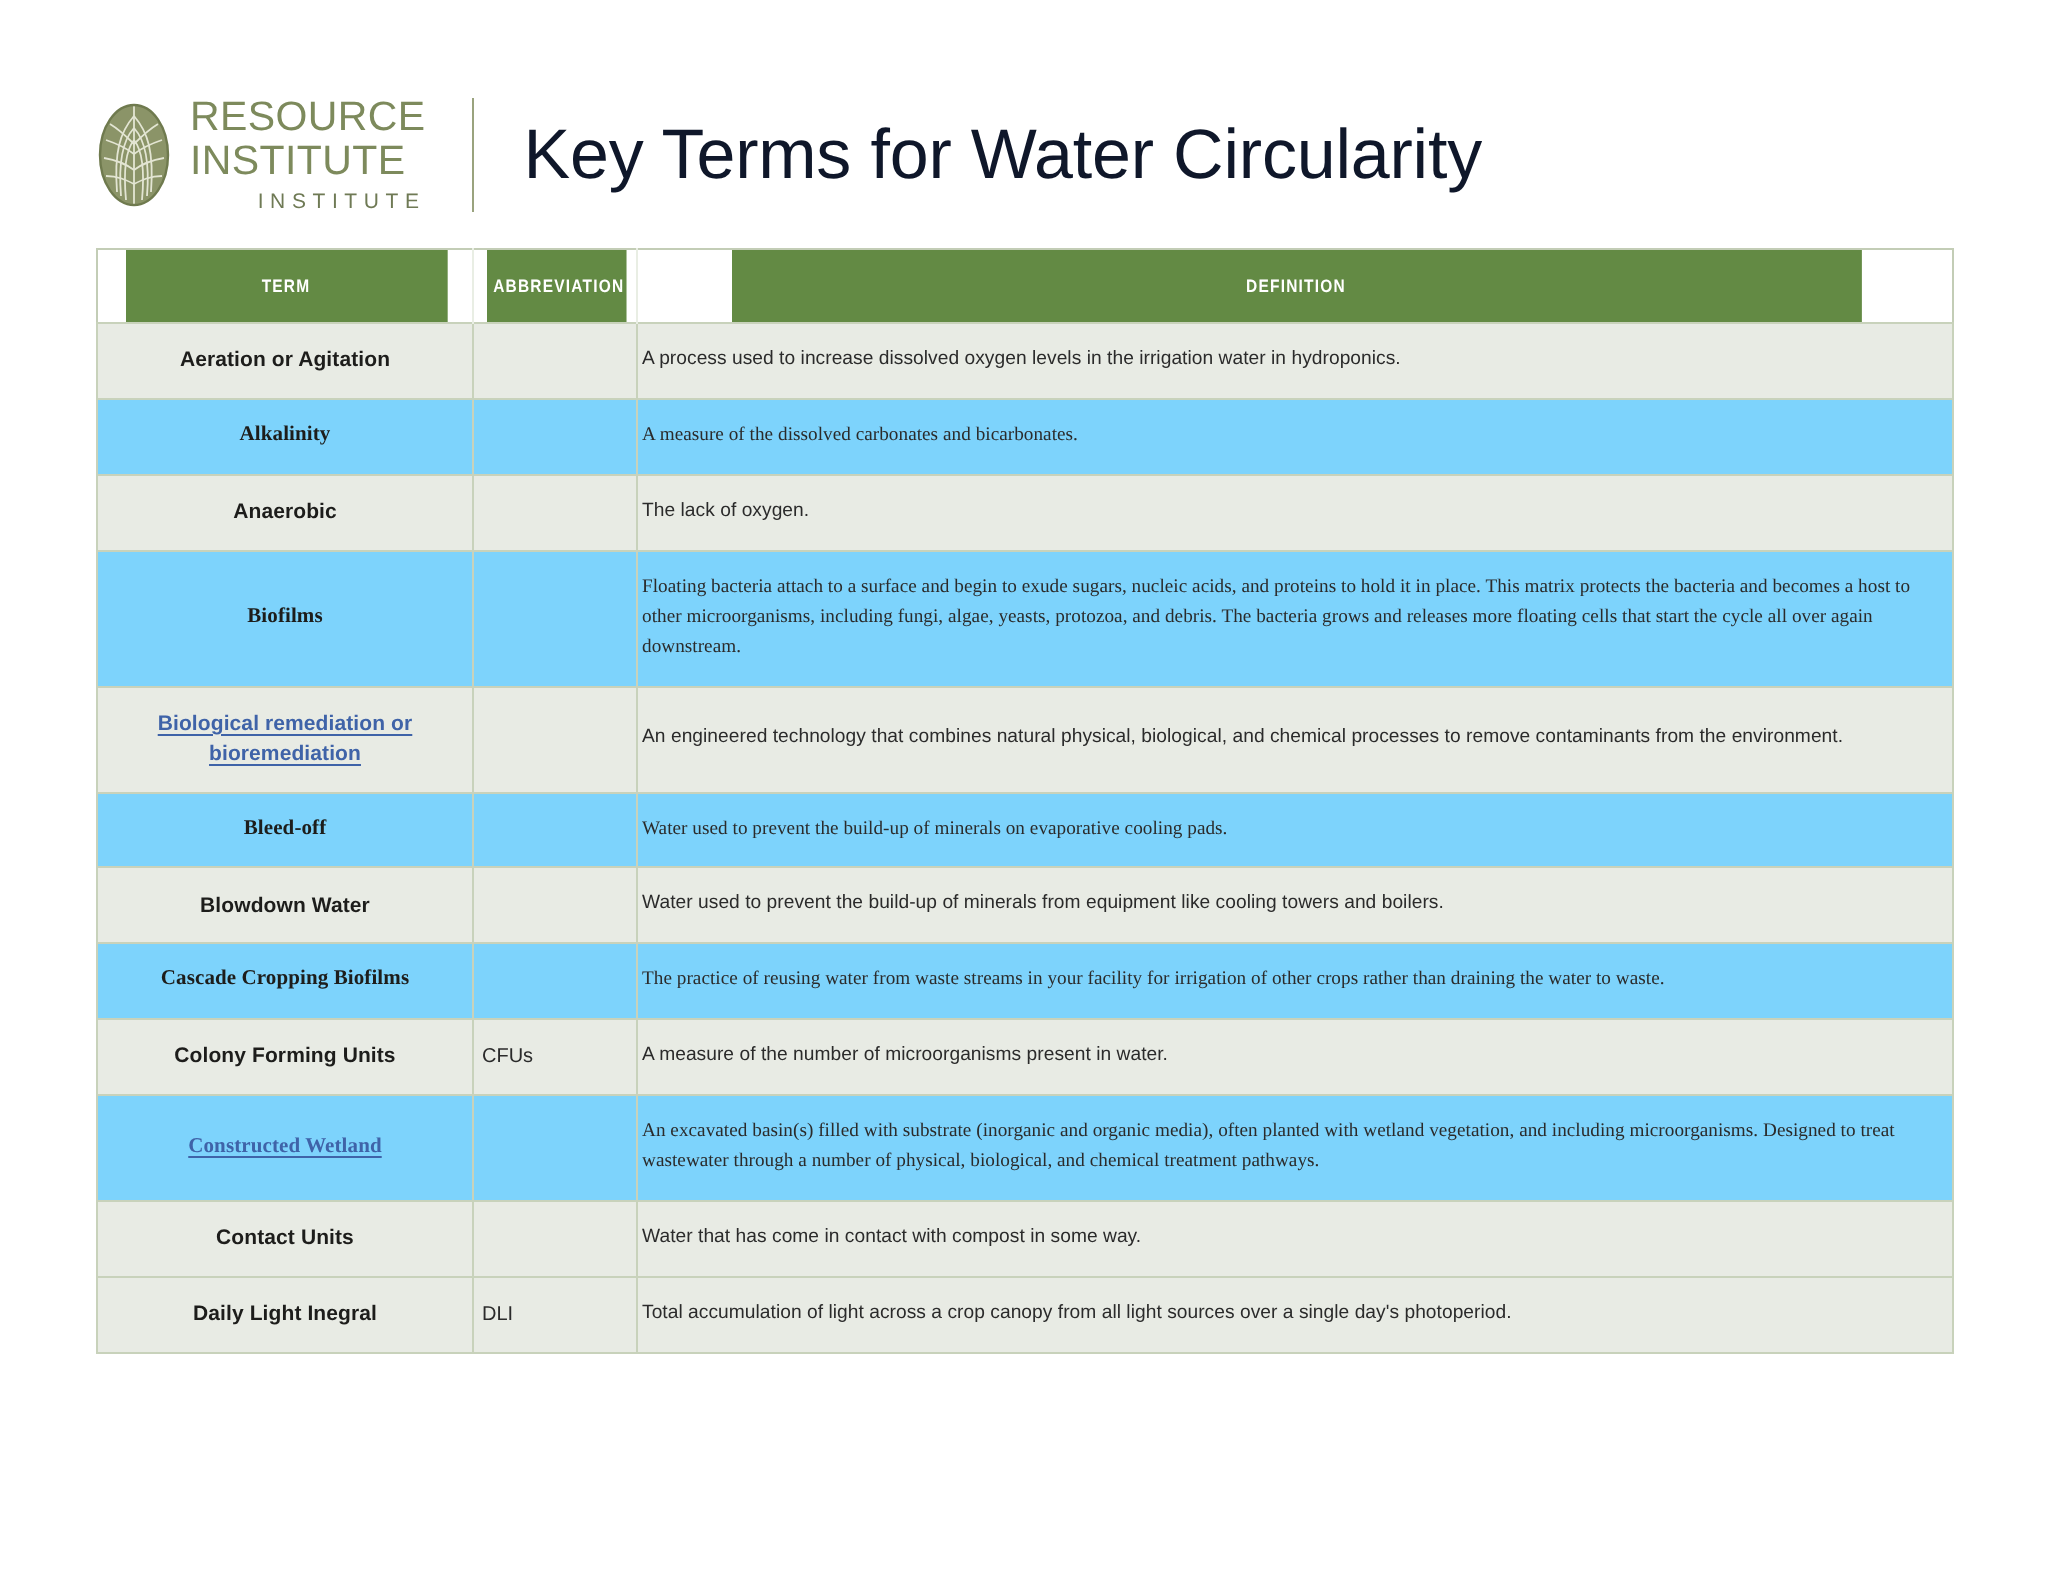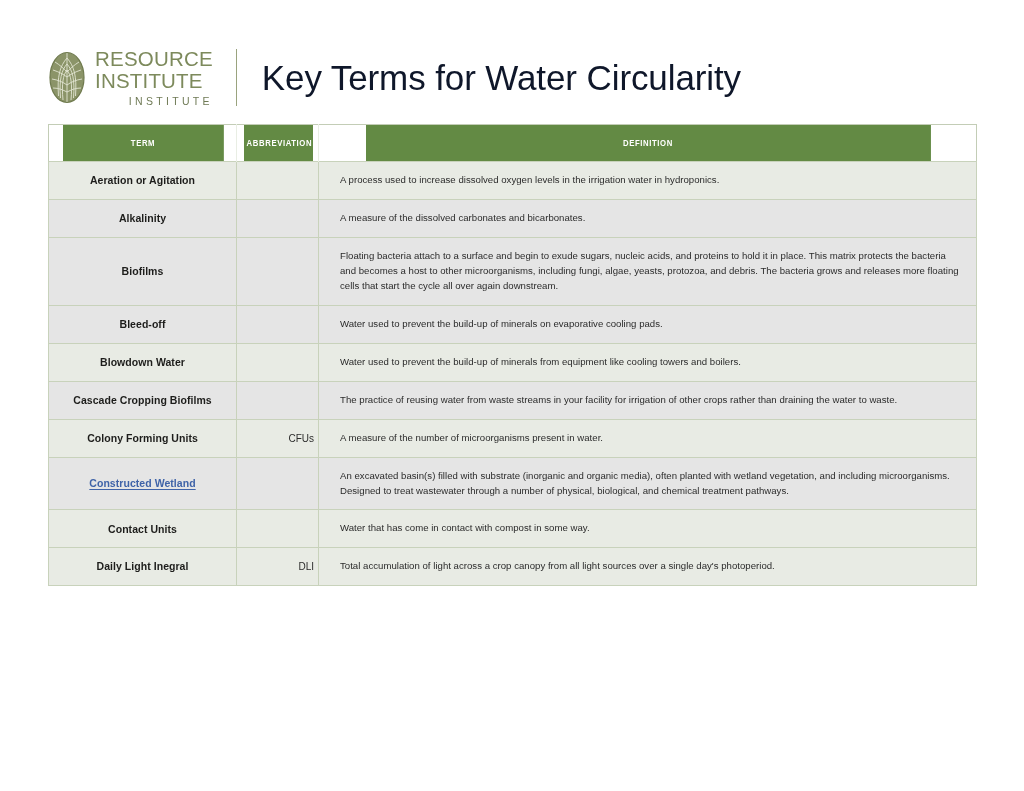--- a/index.html
+++ b/index.html
@@ -127,44 +127,44 @@
   table.terms thead th:first-child { border-left: none; }
   table.terms thead th:last-child  { border-right: none; }
 
   table.terms tbody td {
     border: 1px solid #c8d2bb;
     vertical-align: middle;
     font-family: "Liberation Sans", sans-serif;
   }
 
   table.terms tbody tr.row-light td { background: #e8ebe4; }
-  table.terms tbody tr.row-dark  td { background: #e5e5e5; }
+  table.terms tbody tr.row-dark  td { background: #7dd3fc; font-family: Liberation Serif, serif; }
 
   td.term {
     text-align: center;
     font-size: 10.5px;
     font-weight: 700;
     color: #1d1d1b;
     padding: 11px 8px;
     line-height: 1.42;
     letter-spacing: 0.05px;
   }
   td.abbr {
-    text-align: right;
+    text-align: left;
     font-size: 10px;
     font-weight: 400;
     color: #2b2b2b;
     padding: 11px 4px;
   }
   td.def {
     text-align: left;
     font-size: 9.6px;
     font-weight: 400;
     color: #2b2b2b;
-    padding: 11px 14px 11px 21px;
+    padding: 11px 14px 11px 2px;
     line-height: 1.56;
     letter-spacing: 0.02px;
   }
 
   td.term a.term-link,
   td.term .term-link {
     color: #3f63a8;
     text-decoration: underline;
     text-underline-offset: 2px;
     font-weight: 700;
@@ -231,24 +231,34 @@
           <tr class="row-light">
             <td class="term">Aeration or Agitation</td>
             <td class="abbr"></td>
             <td class="def">A process used to increase dissolved oxygen levels in the irrigation water in hydroponics.</td>
           </tr>
           <tr class="row-dark">
             <td class="term">Alkalinity</td>
             <td class="abbr"></td>
             <td class="def">A measure of the dissolved carbonates and bicarbonates.</td>
           </tr>
+          <tr class="row-light">
+            <td class="term">Anaerobic</td>
+            <td class="abbr"></td>
+            <td class="def">The lack of oxygen.</td>
+          </tr>
           <tr class="row-dark">
             <td class="term">Biofilms</td>
             <td class="abbr"></td>
             <td class="def">Floating bacteria attach to a surface and begin to exude sugars, nucleic acids, and proteins to hold it in place. This matrix protects the bacteria and becomes a host to other microorganisms, including fungi, algae, yeasts, protozoa, and debris. The bacteria grows and releases more floating cells that start the cycle all over again downstream.</td>
+          </tr>
+          <tr class="row-light">
+            <td class="term"><span class="term-link">Biological remediation or bioremediation</span></td>
+            <td class="abbr"></td>
+            <td class="def">An engineered technology that combines natural physical, biological, and chemical processes to remove contaminants from the environment.</td>
           </tr>
           <tr class="row-dark">
             <td class="term">Bleed-off</td>
             <td class="abbr"></td>
             <td class="def">Water used to prevent the build-up of minerals on evaporative cooling pads.</td>
           </tr>
           <tr class="row-light">
             <td class="term">Blowdown Water</td>
             <td class="abbr"></td>
             <td class="def">Water used to prevent the build-up of minerals from equipment like cooling towers and boilers.</td>

